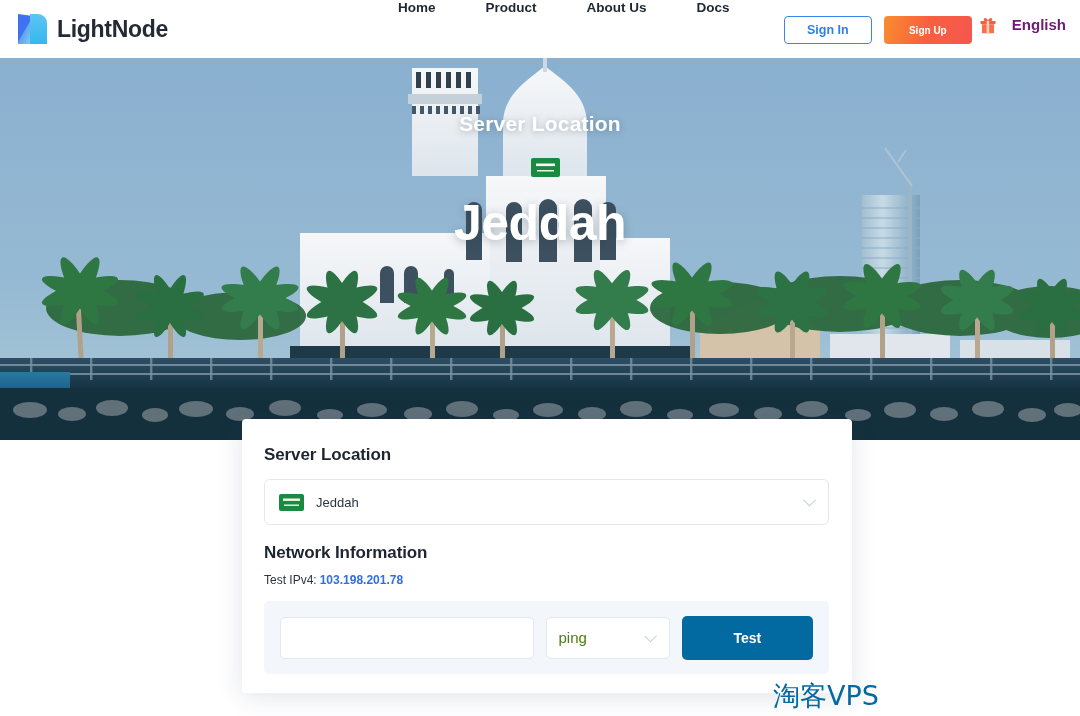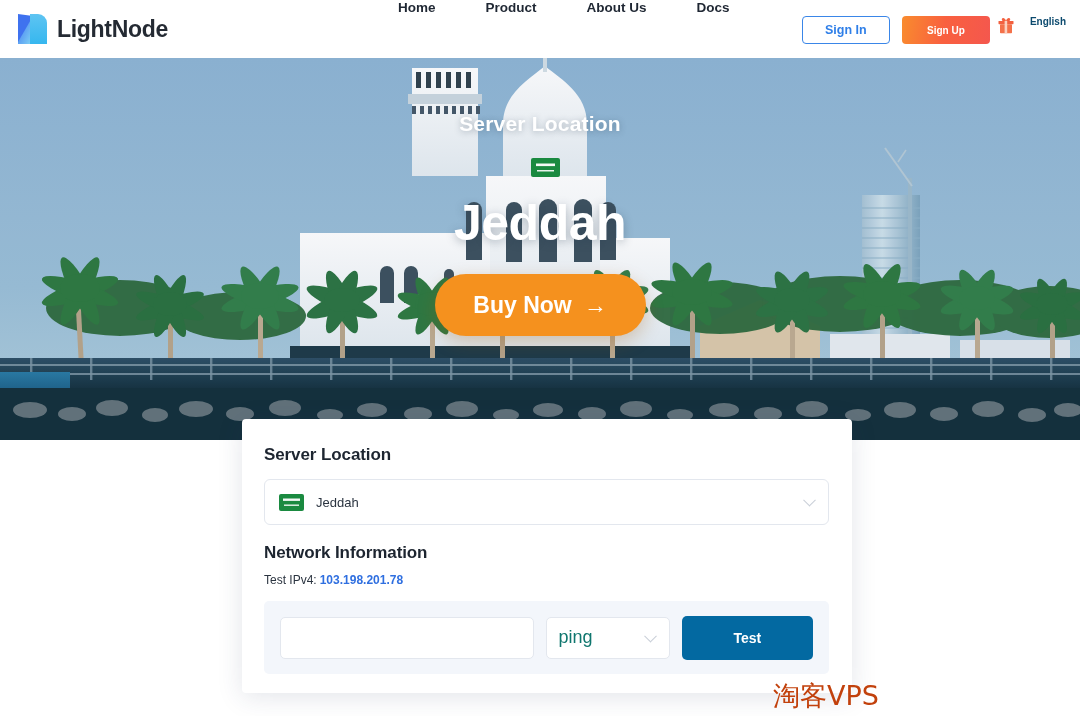--- a/index.html
+++ b/index.html
@@ -41,21 +41,21 @@
     display: flex; align-items: center; justify-content: center; cursor: pointer;
   }
   .btn-signup {
     width: 88px; height: 28px; border-radius: 4px; border: none;
     background: linear-gradient(100deg,#f98c2e 0%, #f9603f 48%, #f4574e 100%);
     color: #fff; font-size: 10px; font-weight: bold;
     display: flex; align-items: center; justify-content: center; cursor: pointer;
   }
   .gift-icon { width: 16px; height: 18px; position: relative; cursor: pointer; margin-left:-4px;}
   .lang {
-    font-size: 10px; color: #0c4a6e; font-weight: bold; cursor: pointer;
+    font-size: 15px; color: #701a75; font-weight: bold; cursor: pointer;
     margin-left: 4px;
   }
 
   
   .hero {
     position: absolute; top: 58px; left: 0;
     width: 1080px; height: 382px;
     overflow: hidden;
   }
   .hero-svg { position:absolute; top:0; left:0; width:1080px; height:382px; display:block;}
@@ -137,31 +137,31 @@
     border: 1px solid #e3e7ee; border-radius: 5px; background: #fff;
     font-size: 13px; color: #2b3440; padding: 0 12px;
     font-family: "Liberation Sans", sans-serif; outline: none;
   }
   .test-select {
     position: relative;
     width: 126px; height: 42px;
     border: 1px solid #e3e7ee; border-radius: 5px; background: #fff;
     display: flex; align-items: center; padding: 0 12px; cursor: pointer;
   }
-  .test-select-label { font-size: 18px; color: #0f766e; }
+  .test-select-label { font-size: 15px; color: #4d7c0f; }
   .test-btn {
     width: 134px; height: 44px; border-radius: 5px; border: none;
     background: #0369a1; color: #fff; font-size: 14px; font-weight: bold;
     cursor: pointer; display: flex; align-items: center; justify-content: center;
   }
 
   .watermark {
     position: absolute; right: 6px; bottom: 2px;
     font-family: "DejaVu Sans", sans-serif;
-    font-size: 27px; color: #c2410c; letter-spacing: 0px;
+    font-size: 27px; color: #0369a1; letter-spacing: 0px;
     z-index: 50; white-space: nowrap; text-align: right;
   }
 </style>
 </head>
 <body>
 
 <div id="page">
 
   <div class="header">
 
@@ -512,24 +512,20 @@
       <svg width="29" height="19" viewBox="0 0 29 19">
         <rect width="29" height="19" rx="2" fill="#1a8a40"></rect>
         <rect x="5" y="5.5" width="19" height="2.6" fill="#ffffff" opacity="0.95"></rect>
         <rect x="6" y="12" width="17" height="1.5" fill="#ffffff" opacity="0.9"></rect>
       </svg>
     </div>
 
     <div class="hero-content">
       <div class="hero-sub">Server Location</div>
       <div class="hero-title">Jeddah</div>
-      <div class="buy-btn">
-        <span class="buy-label">Buy Now</span>
-        <span class="buy-arrow">→</span>
-      </div>
     </div>
   </div>
 
   <div class="card">
 
     <div class="card-h1">Server Location</div>
 
     <div class="select-box">
       <div class="flag-sm">
         <svg width="25" height="17" viewBox="0 0 25 17">

